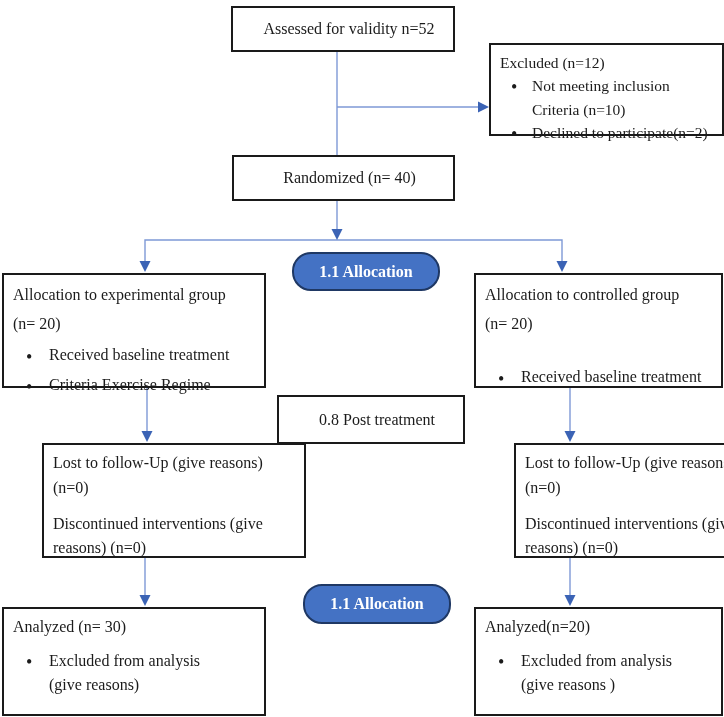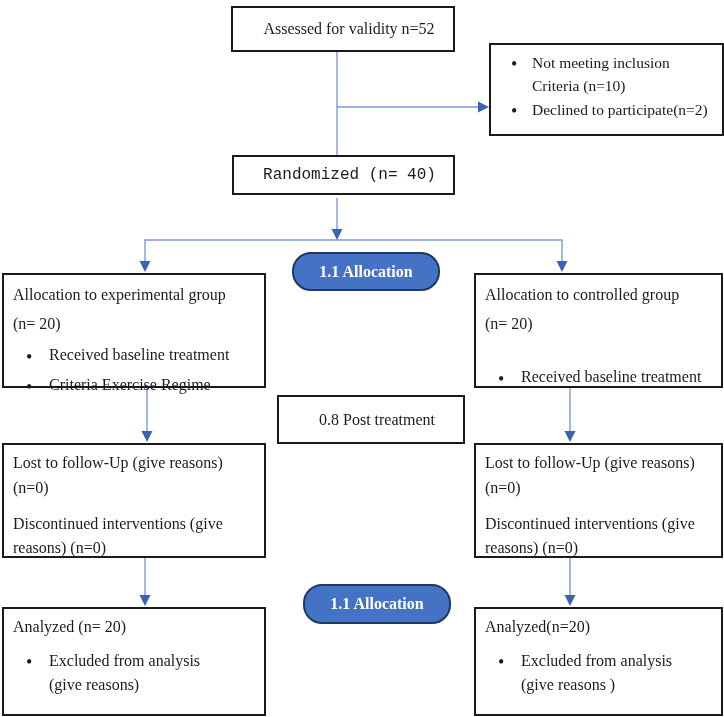--- a/index.html
+++ b/index.html
@@ -30,21 +30,21 @@
     display:flex;align-items:center;justify-content:center;
   }
   ul.bullets{list-style:none;margin:0;padding:0;}
   ul.bullets li{position:relative;padding-left:36px;white-space:pre-line;}
   ul.bullets li::before{content:"\2022";position:absolute;left:13px;font-size:18px;}
   
   .alloc{line-height:1.8;}
   .alloc ul.bullets{margin-top:2px;}
   .alloc li{margin-bottom:2px;}
   .gap-bullets ul.bullets{margin-top:24px;}
-  .followup{line-height:1.55;}
+  .followup{line-height:1.55;margin-left:40px;}
   .followup .para2{margin-top:11px;}
   .analyzed{line-height:1.5;}
   .analyzed ul.bullets{margin-top:10px;}
   .excl{font-size:15.5px;line-height:1.5;}
   .excl ul.bullets li{padding-left:32px;}
   .excl ul.bullets li::before{left:11px;}
 </style>
 </head>
 <body>
 
@@ -71,28 +71,29 @@
       <polygon points="145,606 139.5,595 150.5,595"></polygon>
       <polygon points="570,606 564.5,595 575.5,595"></polygon>
     </g>
   </svg>
 
   <div class="box center" style="left:231px;top:6px;width:224px;height:46px;">
     <span>Assessed for validity n=52</span>
   </div>
 
   <div class="box pad excl" style="left:489px;top:43px;width:235px;height:93px;">
+    <div class="pre">Excluded (n=12)</div>
     <ul class="bullets">
       <li>Not meeting inclusion
 Criteria (n=10)</li>
       <li>Declined to participate(n=2)</li>
     </ul>
   </div>
 
-  <div class="box center" style="left:232px;top:155px;width:223px;height:40px;font-family:Liberation Mono, monospace;">
+  <div class="box center" style="left:232px;top:155px;width:223px;height:46px;">
     <span>Randomized (n= 40)</span>
   </div>
 
   <div class="badge" style="left:292px;top:252px;width:148px;height:39px;">
     <span>1.1 Allocation</span>
   </div>
 
   <div class="box pad alloc" style="left:2px;top:273px;width:264px;height:115px;">
     <div class="pre">Allocation to experimental group
 (n= 20)</div>
@@ -126,21 +127,21 @@
 (n=0)</div>
     <div class="pre para2">Discontinued interventions (give
 reasons) (n=0)</div>
   </div>
 
   <div class="badge" style="left:303px;top:584px;width:148px;height:40px;">
     <span>1.1 Allocation</span>
   </div>
 
   <div class="box pad analyzed" style="left:2px;top:607px;width:264px;height:109px;">
-    <div class="pre">Analyzed (n= 20)</div>
+    <div class="pre">Analyzed (n= 30)</div>
     <ul class="bullets">
       <li>Excluded from analysis
 (give reasons)</li>
     </ul>
   </div>
 
   <div class="box pad analyzed" style="left:474px;top:607px;width:249px;height:109px;">
     <div class="pre">Analyzed(n=20)</div>
     <ul class="bullets">
       <li>Excluded from analysis

